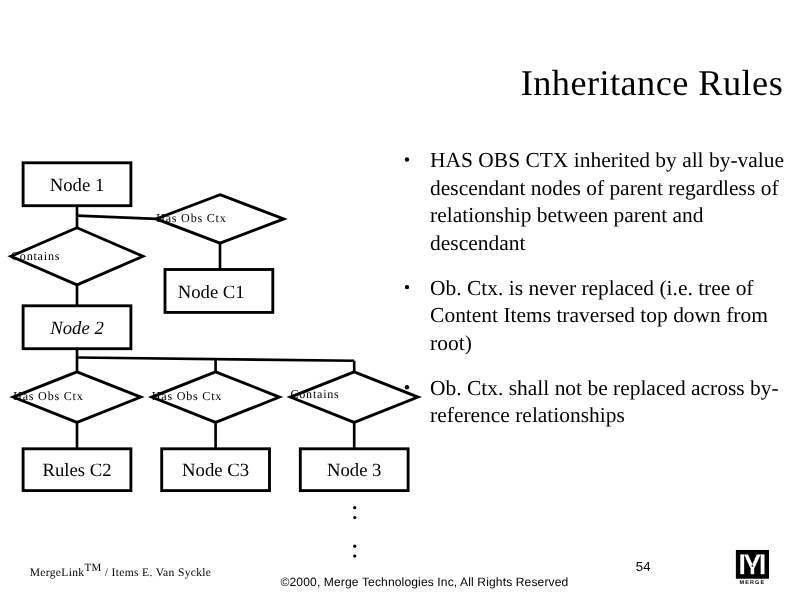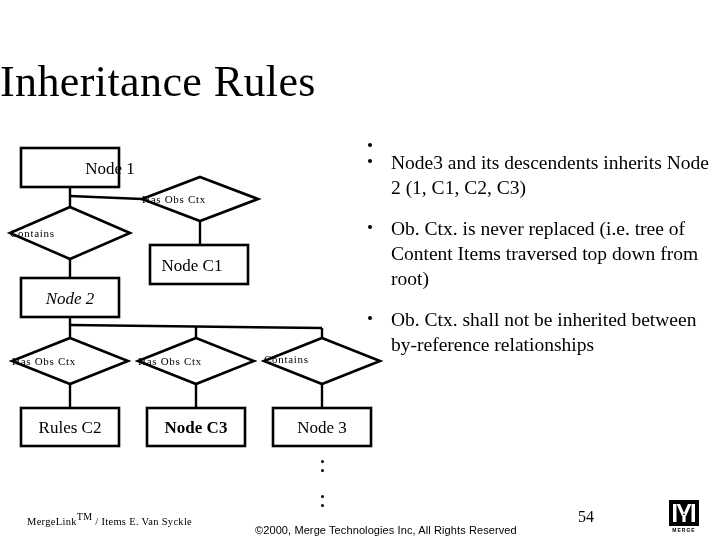--- a/index.html
+++ b/index.html
@@ -17,23 +17,23 @@
     font-family: "Liberation Serif", serif;
     color: #000000;
   }
 
   
   #slide-title {
     position: absolute;
     left: 0;
     top: 58px;
     width: 712px;
-    text-align: left;
-    font-family: "Liberation Serif", serif;
-    font-size: 44px;
+    text-align: right;
+    font-family: "Liberation Serif", serif;
+    font-size: 33px;
     font-weight: normal;
     letter-spacing: 0.4px;
     line-height: 1.1;
     white-space: nowrap;
   }
 
   
   #diagram {
     position: absolute;
     left: 0;
@@ -112,22 +112,22 @@
     top: 524px;
     font-family: "Liberation Sans", sans-serif;
     font-size: 11px;
     letter-spacing: 0.1px;
     white-space: nowrap;
   }
   .footer-page {
     position: absolute;
     left: 578px;
     top: 508px;
-    font-family: Liberation Serif, serif;
-    font-size: 16px;
+    font-family: Liberation Sans, sans-serif;
+    font-size: 12px;
   }
 
   
   #merge-logo {
     position: absolute;
     left: 669px;
     top: 500px;
     width: 34px;
     height: 34px;
   }
@@ -208,25 +208,25 @@
 
       <g fill="#ffffff" stroke="#000" stroke-width="2.6">
         <polygon points="200,177 258,199 200,221 142,199"></polygon>
         <polygon points="70,207 130,233 70,259 10,233"></polygon>
         <polygon points="70,338 128,361 70,384 12,361"></polygon>
         <polygon points="196,338 254,361 196,384 138,361"></polygon>
         <polygon points="322,338 380,361 322,384 264,361"></polygon>
       </g>
     </svg>
 
-    <div class="node-label" style="left:21px; top:160px; width:98px;padding-left:40px;">Node 1</div>
+    <div class="node-label" style="left:21px; top:160px; width:98px;">Node 1</div>
     <div class="node-label" style="left:150px; top:257px; width:84px;">Node C1</div>
     <div class="node-label" style="left:21px; top:290px; width:98px;font-style:italic;">Node 2</div>
     <div class="node-label" style="left:21px; top:419px; width:98px;">Rules C2</div>
-    <div class="node-label" style="left:147px; top:419px; width:98px;font-weight:bold;">Node C3</div>
+    <div class="node-label" style="left:147px; top:419px; width:98px;">Node C3</div>
     <div class="node-label" style="left:273px; top:419px; width:98px;">Node 3</div>
 
     <div class="diamond-label" style="left:142px; top:194px; width:116px;">Has Obs Ctx</div>
     <div class="diamond-label" style="left:10px; top:228px; width:120px;">Contains</div>
     <div class="diamond-label" style="left:12px; top:356px; width:116px;">Has Obs Ctx</div>
     <div class="diamond-label" style="left:138px; top:356px; width:116px;">Has Obs Ctx</div>
     <div class="diamond-label" style="left:264px; top:354px; width:116px;">Contains</div>
 
     <div class="vdots" style="left:317px; top:460px;">
       <i></i>
@@ -234,32 +234,29 @@
     </div>
     <div class="vdots" style="left:317px; top:495px;">
       <i></i>
         <i></i>
     </div>
   </div>
 
   <div id="bullets">
     <div class="bullet">
       <span class="dot"></span>
-    </div>
-    <div class="bullet">
-      <span class="dot"></span>
-      <span>Node3 and its descendents inherits Node 2 (1, C1, C2, C3)</span>
+      <span>HAS OBS CTX inherited by all by-value descendant nodes of parent regardless of relationship between parent and descendant</span>
     </div>
     <div class="bullet">
       <span class="dot"></span>
       <span>Ob. Ctx. is never replaced (i.e. tree of Content Items traversed top down from root)</span>
     </div>
     <div class="bullet">
       <span class="dot"></span>
-      <span>Ob. Ctx. shall not be inherited between by-reference relationships</span>
+      <span>Ob. Ctx. shall not be replaced across by-reference relationships</span>
     </div>
   </div>
 
   <div class="footer-left"><span>MergeLink</span><sup>TM</sup><span> / Items E. Van Syckle</span></div>
 
   <div class="footer-center">©2000, Merge Technologies Inc,  All Rights Reserved</div>
 
   <div class="footer-page">54</div>
 
   <div id="merge-logo">

